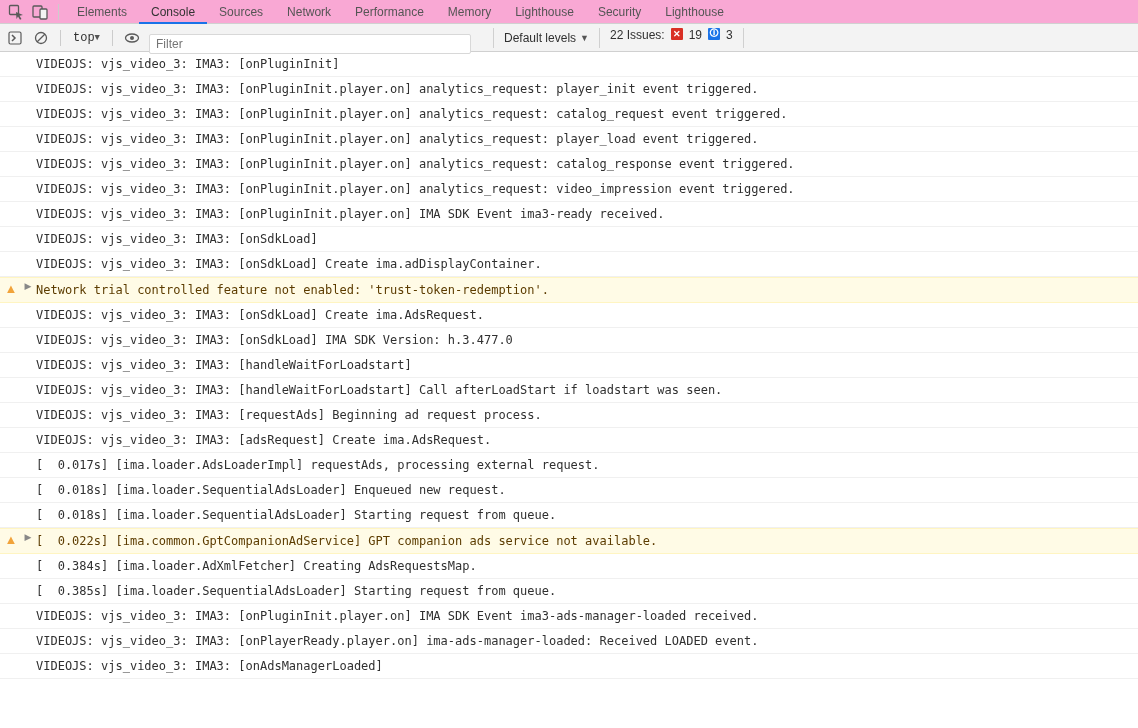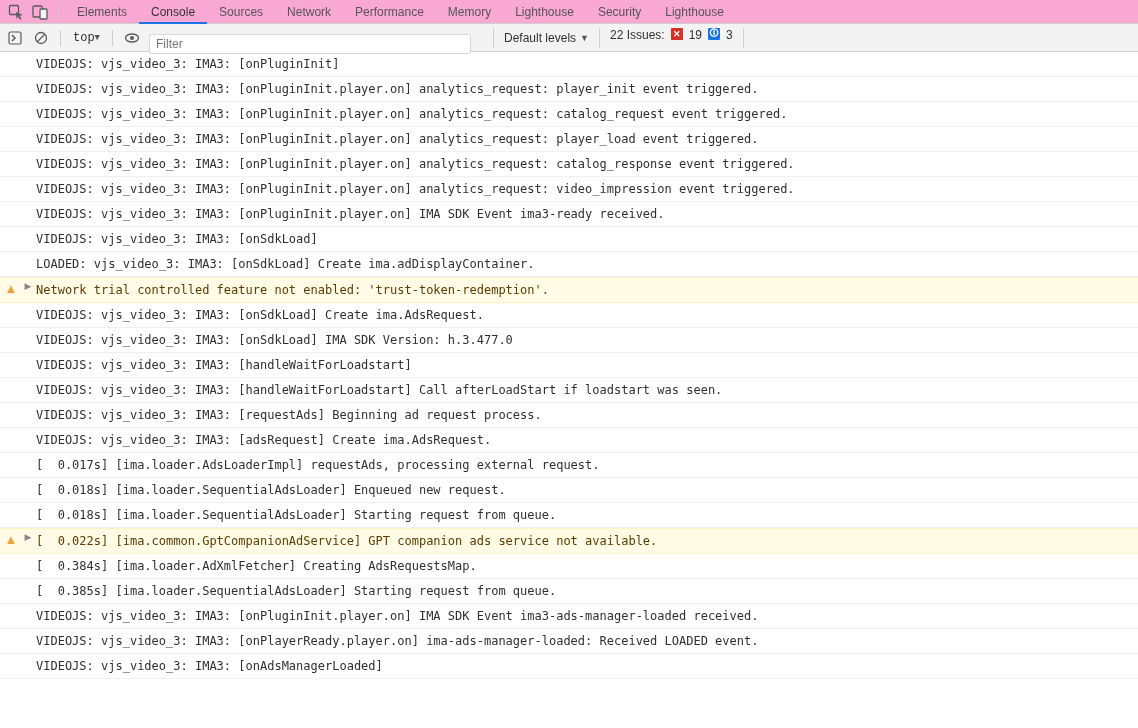--- a/index.html
+++ b/index.html
@@ -139,21 +139,21 @@
       <div class="msg">VIDEOJS: vjs_video_3: IMA3: [onPluginInit.player.on] IMA SDK Event ima3-ready received.</div>
     </div>
     <div class="row">
       <div class="gutter"></div>
       <div class="expand"></div>
       <div class="msg">VIDEOJS: vjs_video_3: IMA3: [onSdkLoad]</div>
     </div>
     <div class="row">
       <div class="gutter"></div>
       <div class="expand"></div>
-      <div class="msg">LOADED: vjs_video_3: IMA3: [onSdkLoad] Create ima.adDisplayContainer.</div>
+      <div class="msg">VIDEOJS: vjs_video_3: IMA3: [onSdkLoad] Create ima.adDisplayContainer.</div>
     </div>
     <div class="row warn">
       <div class="gutter">
         <span class="warn-icon">▲</span>
       </div>
       <div class="expand">▶</div>
       <div class="msg">Network trial controlled feature not enabled: 'trust-token-redemption'.</div>
     </div>
     <div class="row">
       <div class="gutter"></div>

